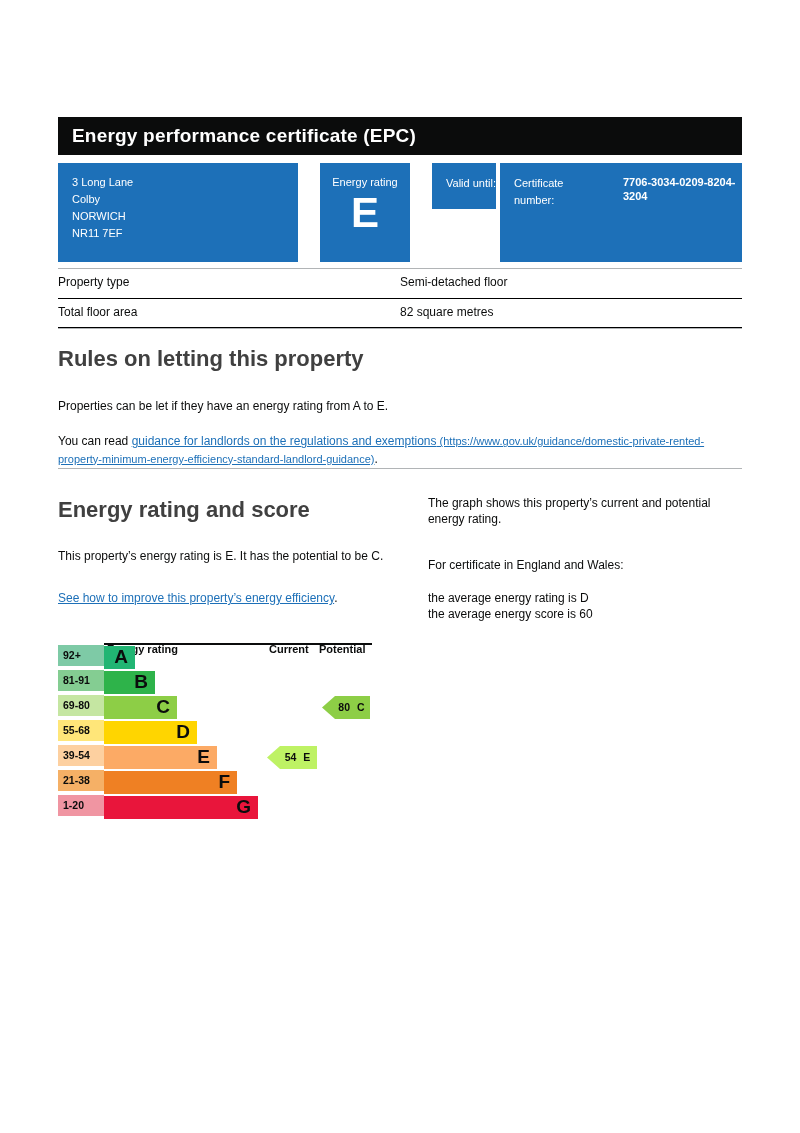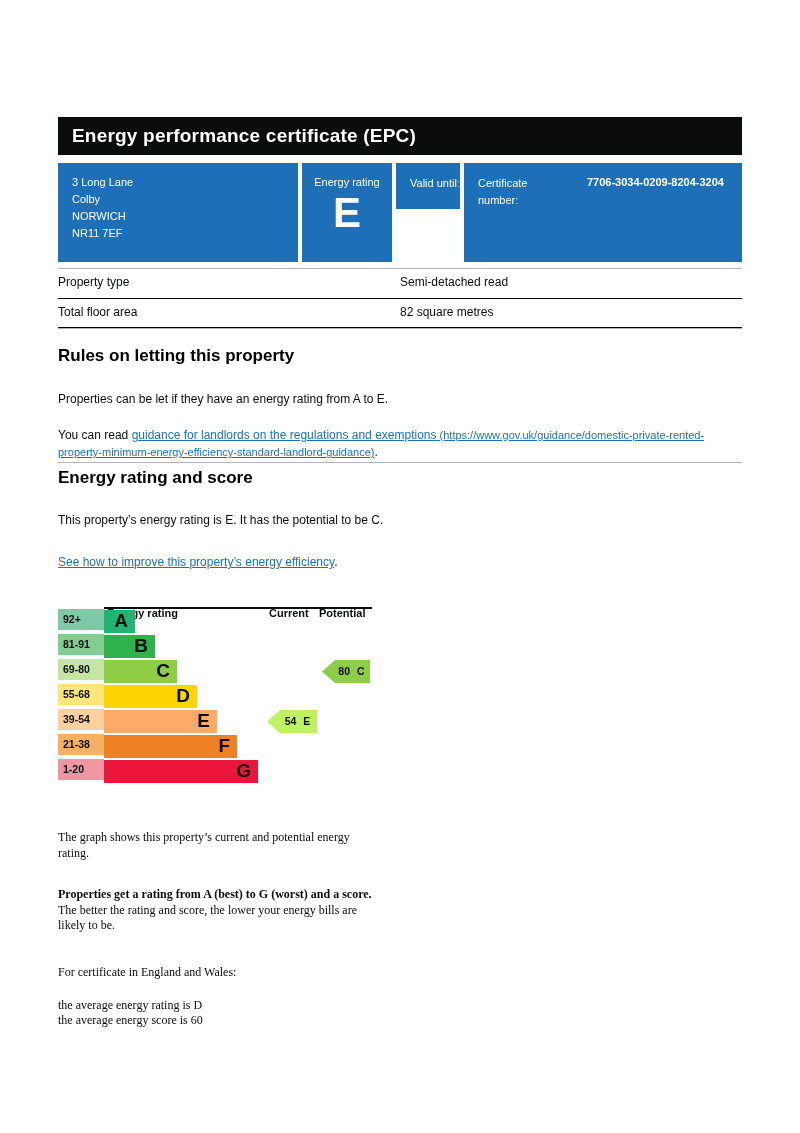--- a/index.html
+++ b/index.html
@@ -12,21 +12,21 @@
   .page { margin:117px 58px 0; width:684px; position:relative; }
 
   
   .epc-titlebar {
     background:#0b0c0c; color:#fff; height:38px;
     display:flex; align-items:center; padding-left:14px;
     font-size:19px; font-weight:bold; letter-spacing:.2px;
   }
 
   
-  .panel-row { display:flex; gap:4px; margin-top:8px; height:99px; }
+  .panel-row { display:flex; gap:22px; margin-top:8px; height:99px; }
   .panel { background:#1d70b8; color:#fff; }
   .panel-address { width:240px; padding:11px 14px; font-size:11px; line-height:1.55; }
   .panel-rating { width:90px; text-align:center; }
   .panel-rating .rating-label { font-size:11px; margin-top:12px; }
   .panel-rating .rating-letter { font-size:42px; font-weight:bold; line-height:1; margin-top:3px; }
   .panel-right { flex:1; display:flex; flex-direction:row; gap:4px;border-radius:24px; }
   .panel-kv { position:relative; font-size:11px; padding:12px 0 0 14px; }
   .panel-kv.top { height:46px; }
   .panel-kv.bottom { flex:1; }
   .panel-kv .kv-label { display:inline-block; max-width:80px; line-height:1.5; }
@@ -36,34 +36,34 @@
   .facts { margin-top:6px; }
   .fact-row { display:flex; padding:6px 0 7px; border-bottom:1px solid #000000; }
   .fact-row:first-child { border-top:1px solid #b1b4b6; }
   .fact-label { flex:0 0 342px; }
   .fact-value { flex:1; }
 
   hr.section-rule { border:none; border-top:1px solid #b1b4b6; margin:0; }
   .rule-1 { margin-top:11px; }
   .rule-2 { margin-top:37px; }
 
-  h2 { font-size:17px; font-weight:bold; margin:0; color:#000000; }
+  h2 { font-size:22px; font-weight:bold; margin:0; color:#404040; }
   .rules-heading { margin-top:16px; }
   .rules-body { margin-top:25px; }
   .rules-guidance { margin-top:19px; line-height:1.45; }
   a { color:#1d70b8; text-decoration:underline; cursor:pointer; }
   .link-url { font-size:11px; }
 
   
-  .cols { display:flex; margin-top:4px; gap:44px;flex-direction:column; }
+  .cols { display:flex; margin-top:27px; gap:44px; }
   .col-left { width:332px; }
   .col-right { width:320px; }
   .col-left .intro { margin-top:24px; }
   .col-left .improve { margin-top:27px; }
-  .col-right p { margin:0;font-family:Liberation Serif, serif; }
+  .col-right p { margin:0; }
   .col-right .p2 { margin-top:26px; }
   .col-right .p3 { margin-top:31px; }
   .col-right .p4 { margin-top:17px; }
 
   
   .epc-chart { position:relative; margin-top:23px; width:314px; height:192px; }
   .ch { position:absolute; top:12px; font-size:11px; font-weight:bold; white-space:nowrap; }
   .ch-score { left:4px; } .ch-rating { left:49px; }
   .ch-current { left:211px; } .ch-potential { left:261px; }
   .chart-rule { position:absolute; top:13px; left:46px; right:0; border-top:2px solid #0b0c0c; }
@@ -113,21 +113,21 @@
       <div class="panel panel-kv bottom">
         <span class="kv-label">Certificate number:</span>
         <span class="kv-value">7706-3034-0209-8204-3204</span>
       </div>
     </div>
   </div>
 
   <div class="facts">
     <div class="fact-row">
       <div class="fact-label">Property type</div>
-      <div class="fact-value">Semi-detached read</div>
+      <div class="fact-value">Semi-detached floor</div>
     </div>
     <div class="fact-row">
       <div class="fact-label">Total floor area</div>
       <div class="fact-value">82 square metres</div>
     </div>
   </div>
 
   <hr class="section-rule rule-1">
 
   <h2 class="rules-heading">Rules on letting this property</h2>
@@ -186,21 +186,20 @@
         <div class="epc-arrow" style="background: rgb(141, 206, 70); left: 264px; width: 48px; top: 66px;">
             <span>80</span>
             <span class="gap"></span>
             <span>C</span>
           </div>
       </div>
     </div>
 
     <div class="col-right">
       <p class="p1">The graph shows this property’s current and potential energy rating.</p>
-      <p class="p2"><strong>Properties get a rating from A (best) to G (worst) and a score.</strong><span> The better the rating and score, the lower your energy bills are likely to be.</span></p>
       <p class="p3">For certificate in England and Wales:</p>
       <p class="p4">
         <span>the average energy rating is D</span><br>
         <span>the average energy score is 60</span>
       </p>
     </div>
   </div>
 
 </div>
 

